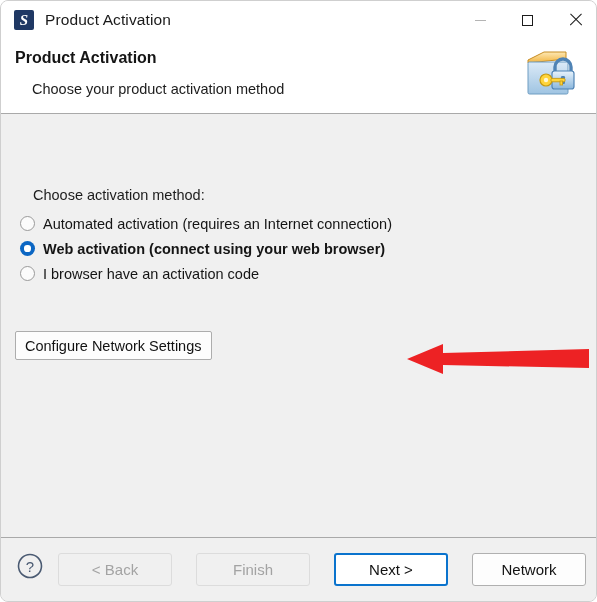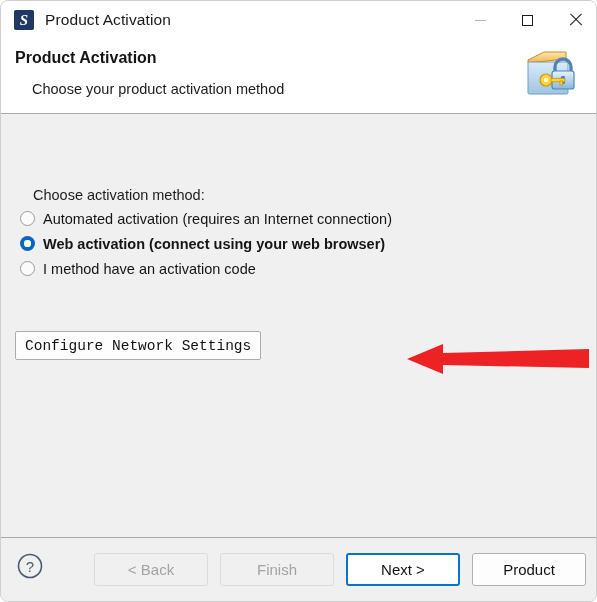--- a/index.html
+++ b/index.html
@@ -154,20 +154,21 @@
     font-size: 14.5px;
     color: #1c1c1c;
     margin-left: 18px;
   }
   .radio-group {
     position: absolute;
     left: 19px; top: 96px;
   }
   .radio-row {
     display: flex;
+    align-items: center;
     height: 25px;
   }
   .radio {
     width: 15px;
     height: 15px;
     border-radius: 50%;
     border: 1.4px solid #9a9a9a;
     background: #fbfbfb;
     box-sizing: border-box;
     flex: none;
@@ -202,21 +203,21 @@
     cursor: pointer;
   }
   .net-btn {
     position: absolute;
     left: 14px; top: 216px;
     height: 29px;
     padding: 0 9px;
     background: #fdfdfd;
     border: 1px solid #adadad;
     border-radius: 2px;
-    font-family: Liberation Mono, monospace;
+    font-family: Liberation Sans, sans-serif;
     font-size: 14.5px;
     color: #121212;
     cursor: pointer;
   }
 
   
   .arrow {
     position: absolute;
     left: 398px; top: 222px;
     width: 196px;
@@ -237,21 +238,21 @@
   .help-icon {
     position: absolute;
     left: 15px; top: 14px;
     width: 28px;
     height: 28px;
   }
   .btnrow {
     position: absolute;
     right: 12px; top: 15px;
     display: flex;
-    gap: 12px;
+    gap: 24px;
     padding-left: 44px;
   }
   .btn {
     width: 114px;
     height: 33px;
     background: #fdfdfd;
     border: 1px solid #b0b0b0;
     border-radius: 3px;
     font-family: "Liberation Sans", sans-serif;
     font-size: 15px;
@@ -332,38 +333,38 @@
       <div class="radio-row">
         <span class="radio"></span>
         <span class="radio-label">Automated activation (requires an Internet connection)</span>
       </div>
       <div class="radio-row selected">
         <span class="radio checked"></span>
         <span class="radio-label">Web activation (connect using your web browser)</span>
       </div>
       <div class="radio-row">
         <span class="radio"></span>
-        <span class="radio-label">I method have an activation code</span>
+        <span class="radio-label">I browser have an activation code</span>
       </div>
     </div>
 
     <svg class="arrow" viewBox="0 0 196 44">
       <path d="M8 22 L44 7 L44 16 L190 12 L190 31 L44 28 L44 37 Z" fill="#ed2224"></path>
     </svg>
 
 
     <button class="net-btn">Configure Network Settings</button>
   </div>
 
   <div class="footer">
     <svg class="help-icon" viewBox="0 0 28 28">
       <circle cx="14" cy="14" r="11.5" fill="none" stroke="#4a5a72" stroke-width="1.6"></circle>
       <text x="14" y="19.5" text-anchor="middle" font-family="Liberation Sans, sans-serif" font-size="15" fill="#4a5a72">?</text>
     </svg>
     <div class="btnrow">
       <button class="btn disabled">&lt; Back</button>
       <button class="btn disabled">Finish</button>
       <button class="btn focused">Next &gt;</button>
-      <button class="btn">Product</button>
+      <button class="btn">Network</button>
     </div>
   </div>
 
 </div>
 
 </body></html>

